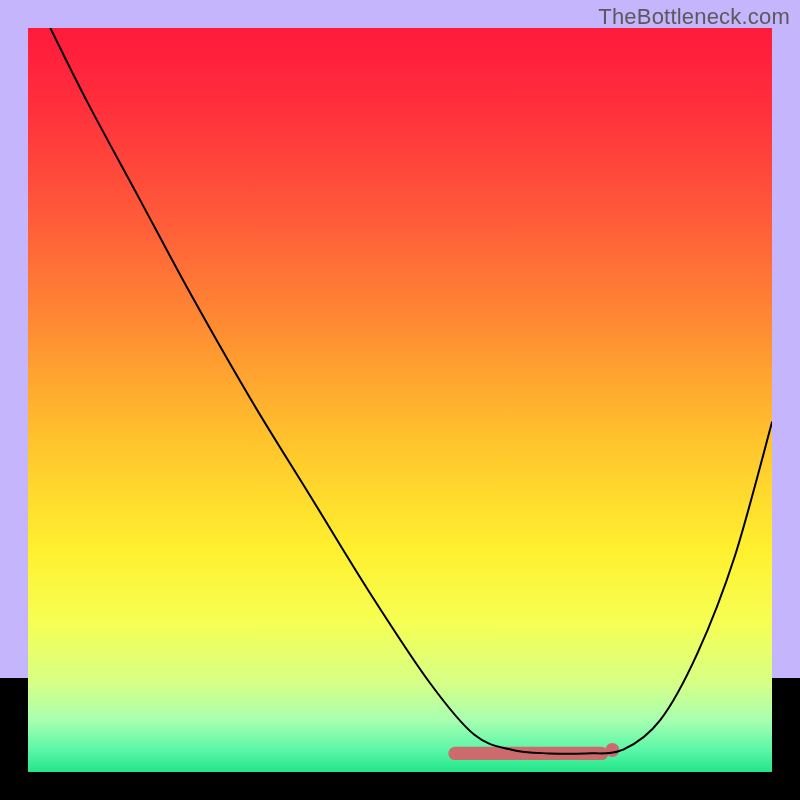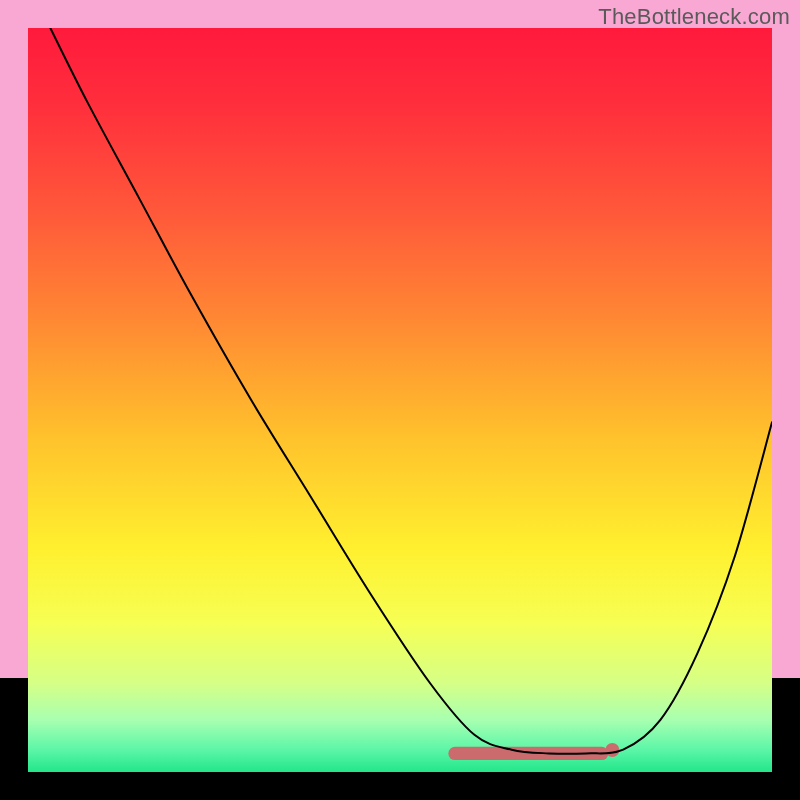--- a/index.html
+++ b/index.html
@@ -8,21 +8,21 @@
     width: 800px;
     height: 800px;
     background: #000;
     overflow: hidden;
     font-family: Arial, Helvetica, sans-serif;
   }
   .frame {
     position: relative;
     width: 800px;
     height: 678px;
-    background: #f9a8d4;
+    background: #c4b5fd;
   }
   .watermark {
     position: absolute;
     top: 4px;
     right: 10px;
     color: #5a5a5a;
     font-size: 22px;
     font-weight: 500;
     z-index: 10;
     letter-spacing: 0.2px;

